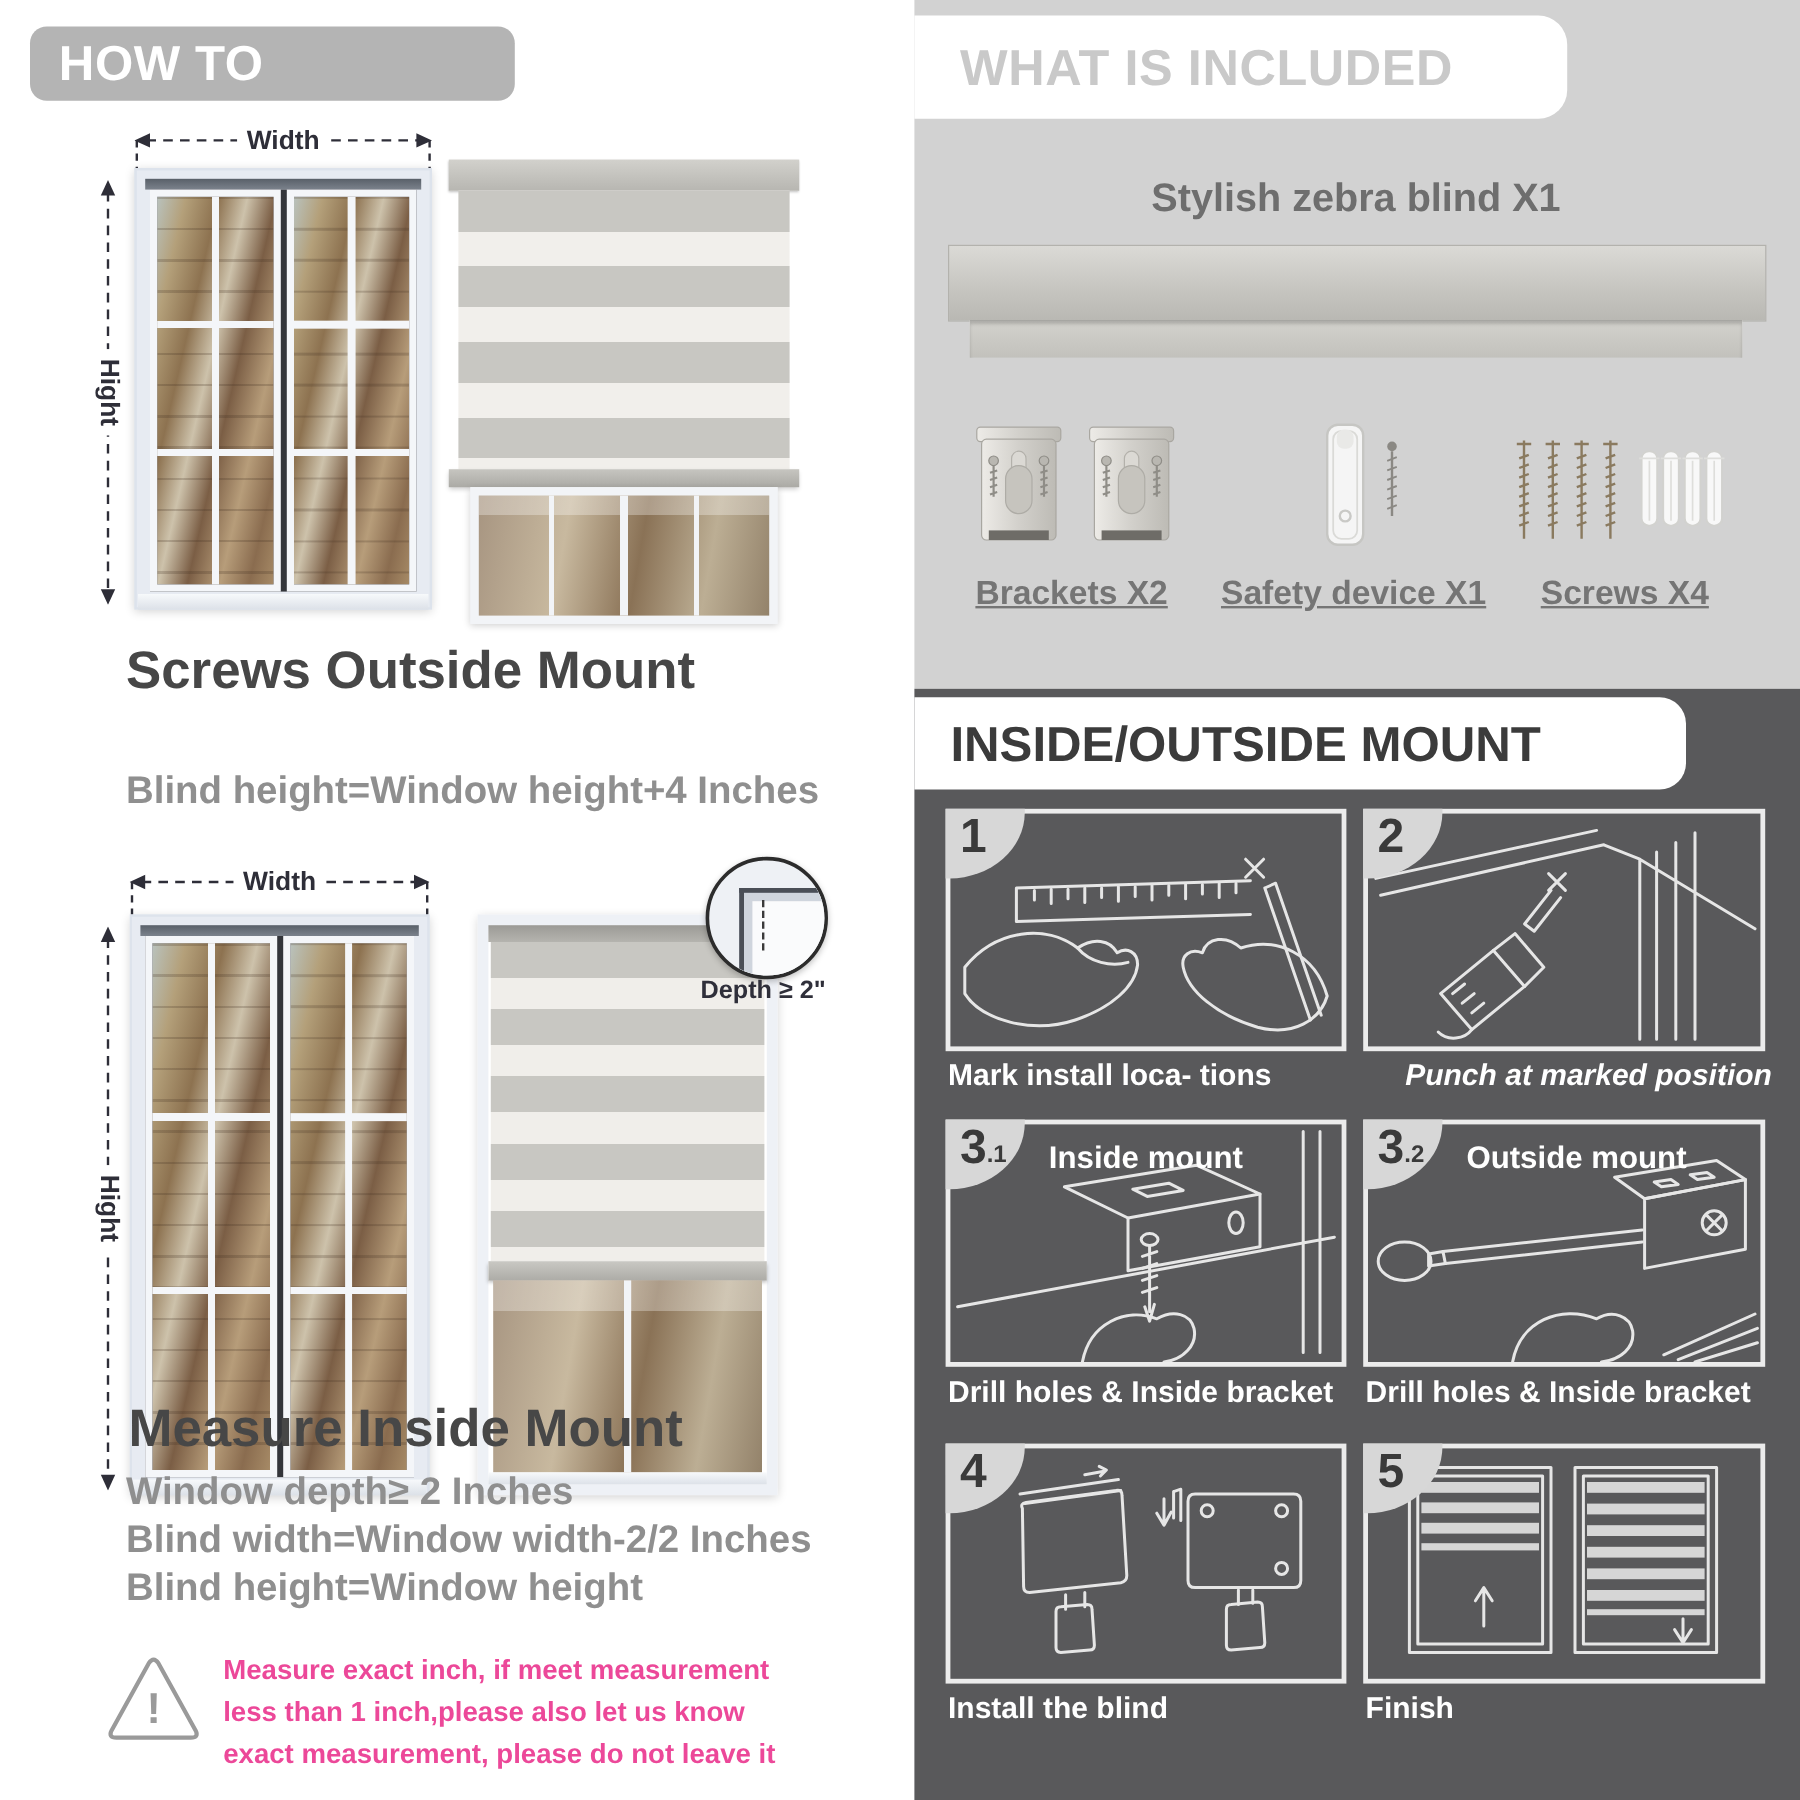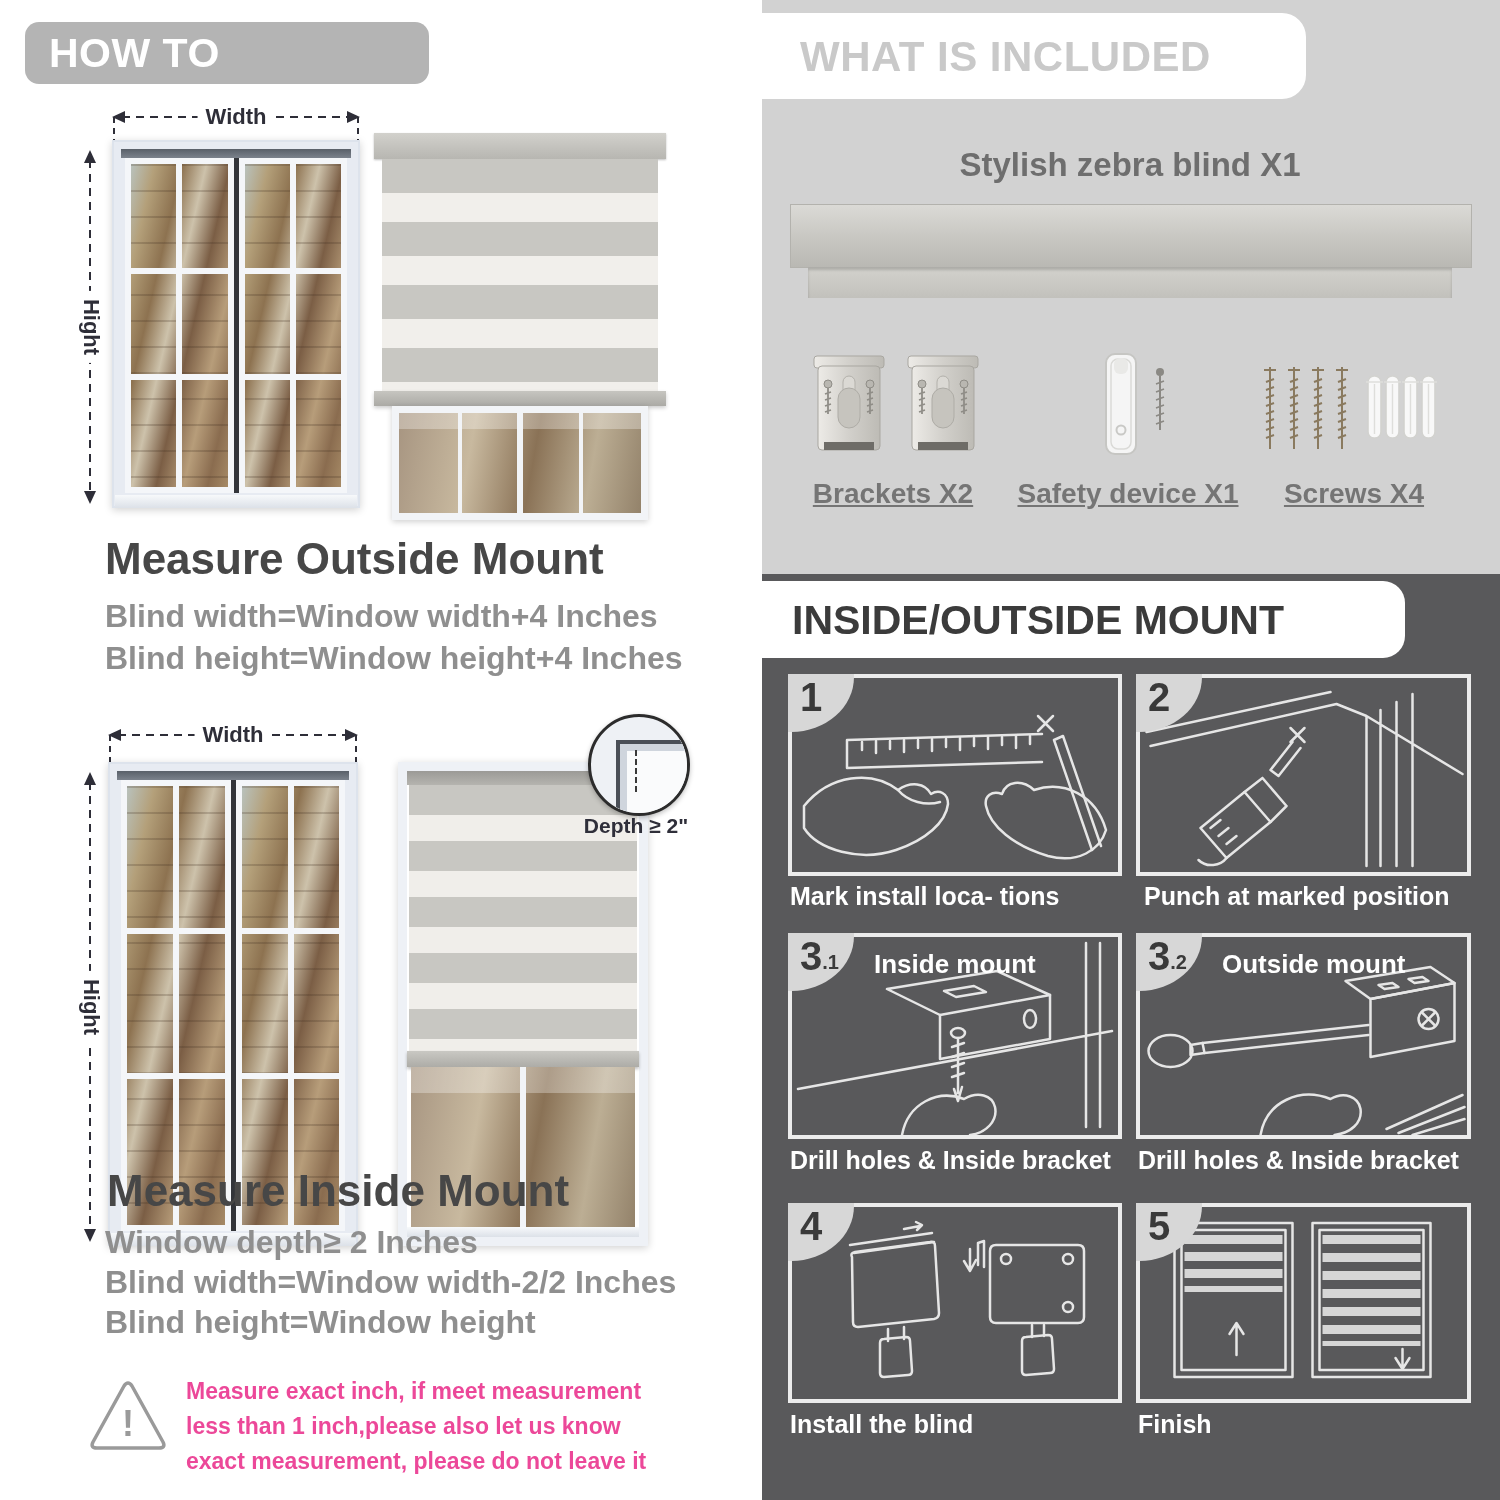--- a/index.html
+++ b/index.html
@@ -131,22 +131,21 @@
 
   <div class="abs" style="left:374px;top:133px;width:292px;height:375px;">
     <div class="rail-top"></div>
     <div class="shade1"></div>
     <div class="rail-bot"></div>
     <div class="win-under">
       <div class="pane photo-street"></div>
     </div>
   </div>
 
-  <div class="abs sec-title" style="left:105px;top:534px;">Measure Outside Mount</div>
-  <div class="abs sec-line" style="left:105px;top:598px;">Blind width=Window width+4 Inches</div>
+  <div class="abs sec-title" style="left:105px;top:534px;">Screws Outside Mount</div>
   <div class="abs sec-line" style="left:105px;top:640px;">Blind height=Window height+4 Inches</div>
 
   <div class="abs" style="left:108px;top:726px;width:250px;height:52px;">
     <svg width="250" height="52" viewBox="0 0 250 52">
       <line x1="10" y1="9" x2="240" y2="9" stroke="#2e2e38" stroke-width="2" stroke-dasharray="8 6"></line>
       <polygon points="0,9 13,3 13,15" fill="#2e2e38"></polygon>
       <polygon points="250,9 237,3 237,15" fill="#2e2e38"></polygon>
       <line x1="2" y1="9" x2="2" y2="50" stroke="#2e2e38" stroke-width="2" stroke-dasharray="6 5"></line>
       <line x1="248" y1="9" x2="248" y2="50" stroke="#2e2e38" stroke-width="2" stroke-dasharray="6 5"></line>
     </svg>
@@ -308,21 +307,21 @@
       <path class="sk" d="M130,92 L152,64 M138,98 L160,70 M130,92 L138,98"></path>
       <path class="sk" d="M150,50 l14,14 M164,50 l-14,14"></path>
       <path class="sk" d="M86,180 C80,188 66,190 58,182"></path>
     </svg>
     <div class="badge">
       <span class="n">2</span>
         <span class="s"></span>
     </div>
     <div class="ptitle"></div>
   </div>
-  <div class="abs cap" style="left:1144px;top:882px;">Punch at  marked position</div>
+  <div class="abs cap" style="left:1171px;top:882px;font-style:italic;">Punch at  marked position</div>
 
   <div class="abs step" style="left:788px;top:933px;width:326px;height:198px;">
     <svg viewBox="0 0 326 198" class="sk">
       <path class="sk" d="M6,152 L320,94 M294,6 L294,190 M308,6 L308,190"></path>
       <path class="sk" d="M95,52 L205,34 L258,58 L148,78 Z"></path>
       <path class="sk" d="M148,78 L148,122 L258,102 L258,58"></path>
       <path class="sk" d="M152,54 l30,-5 l12,6 l-30,5 Z"></path>
       <ellipse class="sk" cx="238" cy="82" rx="6" ry="9"></ellipse>
       <ellipse class="sk" cx="166" cy="96" rx="7" ry="5"></ellipse>
       <path class="sk" d="M166,101 L166,156 M160,110 l12,-4 M160,120 l12,-4 M160,130 l12,-4 M160,140 l12,-4 M162,152 L166,164 L170,150"></path>

